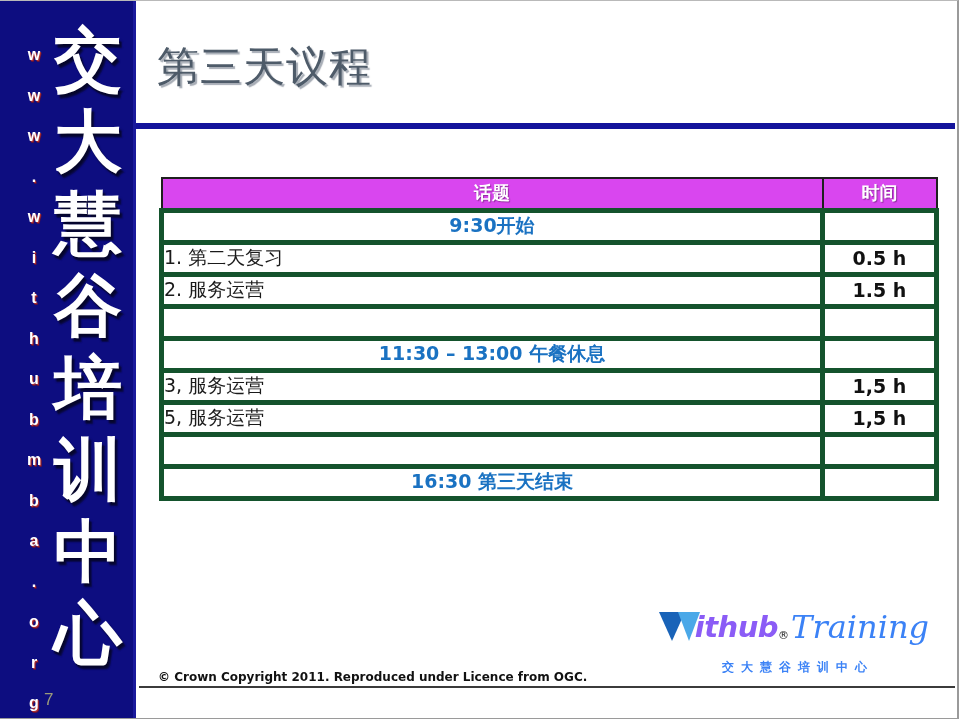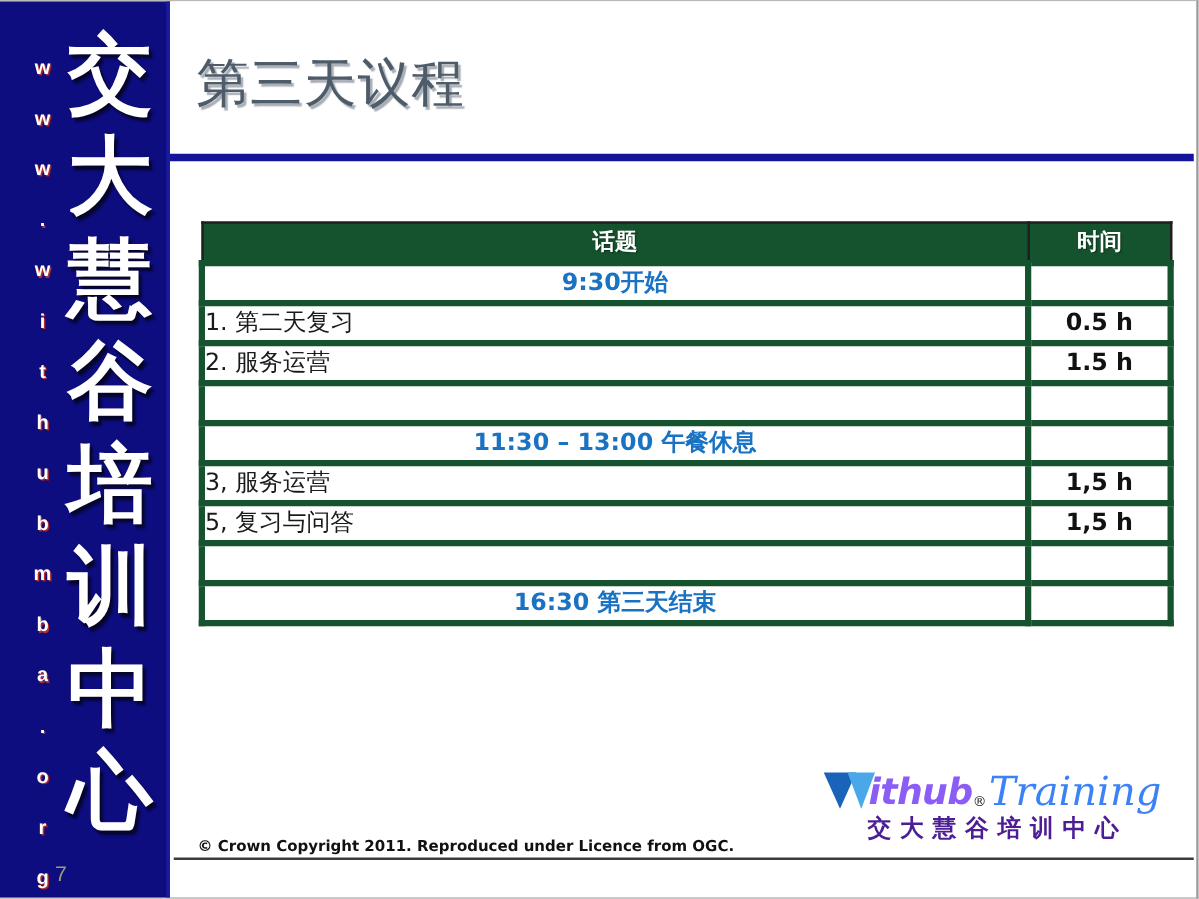--- a/index.html
+++ b/index.html
@@ -131,21 +131,21 @@
   #agenda-table td, #agenda-table th {
     border: 5px solid #14532d;
     padding: 0;
     height: 32px;
     box-sizing: border-box;
   }
   #agenda-table .col-topic { width: 661px; }
   #agenda-table .col-time  { width: 114px; }
 
   thead th {
-    background: #14532d;
+    background: #d946ef;
     color: #ffffff;
     font-family: "DejaVu Sans", sans-serif;
     font-weight: 700;
     font-size: 18px;
     text-align: center;
     text-shadow: 1px 1px 1px rgba(0,0,0,0.35);
     border: 2px solid #1f1f1f !important;
   }
 
   td.topic {
@@ -248,25 +248,25 @@
   #logo-training {
     font-family: "DejaVu Serif", serif;
     font-style: italic;
     font-weight: 400;
     font-size: 32px;
     color: #3b82f6;
     line-height: 30px;
     margin-left: 2px;
   }
   #logo-cn {
-    margin-top: 2px;
-    font-family: "DejaVu Sans", sans-serif;
-    font-weight: 700;
-    font-size: 19px;
-    color: #4c1d95;
+    margin-top: 17px;
+    font-family: "DejaVu Sans", sans-serif;
+    font-weight: 700;
+    font-size: 12px;
+    color: #3b82f6;
     letter-spacing: 7px;
     text-align: center;
     padding-left: 6px;
   }
 </style>
 </head>
 <body>
 
 <div id="slide">
 
@@ -338,21 +338,21 @@
         </tr>
         <tr>
           <td class="topic center">11:30 – 13:00 午餐休息</td>
           <td class="time"></td>
         </tr>
         <tr>
           <td class="topic">3, 服务运营</td>
           <td class="time">1,5 h</td>
         </tr>
         <tr>
-          <td class="topic">5, 复习与问答</td>
+          <td class="topic">5, 服务运营</td>
           <td class="time">1,5 h</td>
         </tr>
         <tr class="spacer">
           <td class="topic"></td>
           <td class="time"></td>
         </tr>
         <tr>
           <td class="topic center">16:30 第三天结束</td>
           <td class="time"></td>
         </tr>

